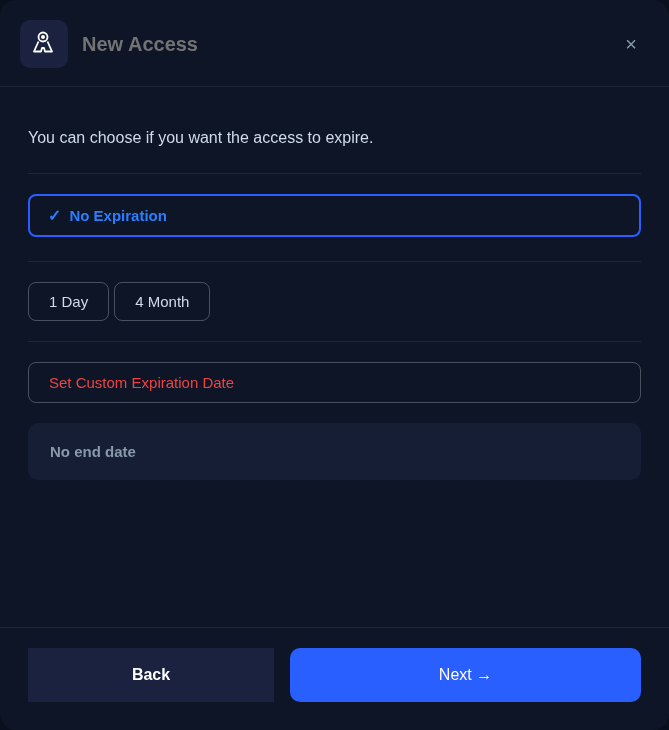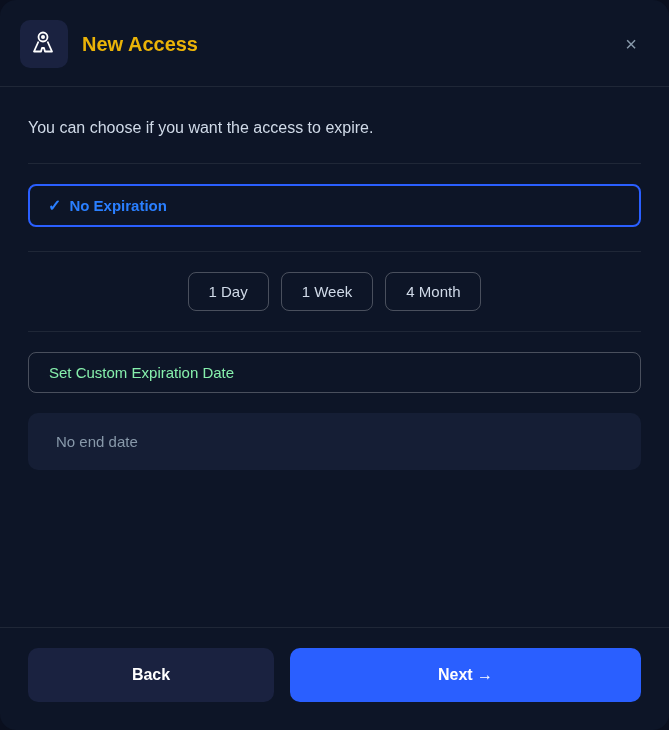--- a/index.html
+++ b/index.html
@@ -46,21 +46,21 @@
       width: 48px;
       height: 48px;
       background: #1a2240;
       border-radius: 10px;
       display: flex;
       align-items: center;
       justify-content: center;
     }
 
     .header-title {
-      color: #eab308;
+      color: #737373;
       font-size: 20px;
       font-weight: 700;
     }
 
     .close-btn {
       color: #8899aa;
       font-size: 20px;
       cursor: pointer;
       background: none;
       border: none;
@@ -74,20 +74,21 @@
       display: flex;
       flex-direction: column;
       gap: 0;
     }
 
     .description {
       color: #d0dae8;
       font-size: 16px;
       margin-bottom: 24px;
       line-height: 1.4;
+      margin-top: 10px;
     }
 
     .section-divider {
       border: none;
       border-top: 1px solid rgba(255,255,255,0.08);
       margin: 0 0 20px 0;
     }
 
     .no-expiration-btn {
       display: inline-flex;
@@ -104,88 +105,88 @@
       margin-bottom: 24px;
     }
 
     .checkmark {
       color: #2a7fff;
       font-size: 16px;
     }
 
     .duration-row {
       display: flex;
-      gap: 12px;
+      gap: 5px;
       margin-bottom: 20px;
       flex-wrap: wrap;
-      justify-content: center;
     }
 
     .duration-btn {
       padding: 10px 20px;
       border: 1.5px solid rgba(255,255,255,0.25);
       border-radius: 8px;
       background: transparent;
       color: #d0dae8;
       font-size: 15px;
       font-weight: 500;
       cursor: pointer;
     }
 
     .custom-date-btn {
       display: inline-flex;
       align-items: center;
       padding: 11px 20px;
       border: 1.5px solid rgba(255,255,255,0.25);
       border-radius: 8px;
       background: transparent;
-      color: #86efac;
+      color: #ef4444;
       font-size: 15px;
       font-weight: 500;
       cursor: pointer;
       margin-bottom: 20px;
     }
 
     .date-display {
       background: #151e35;
       border-radius: 10px;
-      padding: 20px 28px;
+      padding: 20px 22px;
       color: #8899aa;
       font-size: 15px;
       margin-bottom: 20px;
+      font-weight: bold;
     }
 
     .modal-footer {
       padding: 20px 28px 28px 28px;
       border-top: 1px solid rgba(255,255,255,0.08);
       display: flex;
       gap: 16px;
     }
 
     .back-btn {
       flex: 1;
       padding: 18px;
       background: #1a2240;
       border: none;
-      border-radius: 10px;
+      border-radius: 1px;
       color: #ffffff;
       font-size: 16px;
       font-weight: 700;
       cursor: pointer;
     }
 
     .next-btn {
       flex: 1.5;
       padding: 18px;
       background: #2a5fff;
       border: none;
       border-radius: 10px;
       color: #ffffff;
       font-size: 16px;
-      font-weight: 700;
+      font-weight: 400;
       cursor: pointer;
       display: flex;
       align-items: center;
       justify-content: center;
       gap: 8px;
     }
   </style>
 </head>
 <body>
 
@@ -214,21 +215,20 @@
 
     <button class="no-expiration-btn">
       <span class="checkmark">✓</span>
       <span>No Expiration</span>
     </button>
 
     <hr class="section-divider">
 
     <div class="duration-row">
       <button class="duration-btn">1 Day</button>
-      <button class="duration-btn">1 Week</button>
       <button class="duration-btn">4 Month</button>
     </div>
 
     <hr class="section-divider">
 
     <button class="custom-date-btn">
       <span>Set Custom Expiration Date</span>
     </button>
 
     <div class="date-display">

